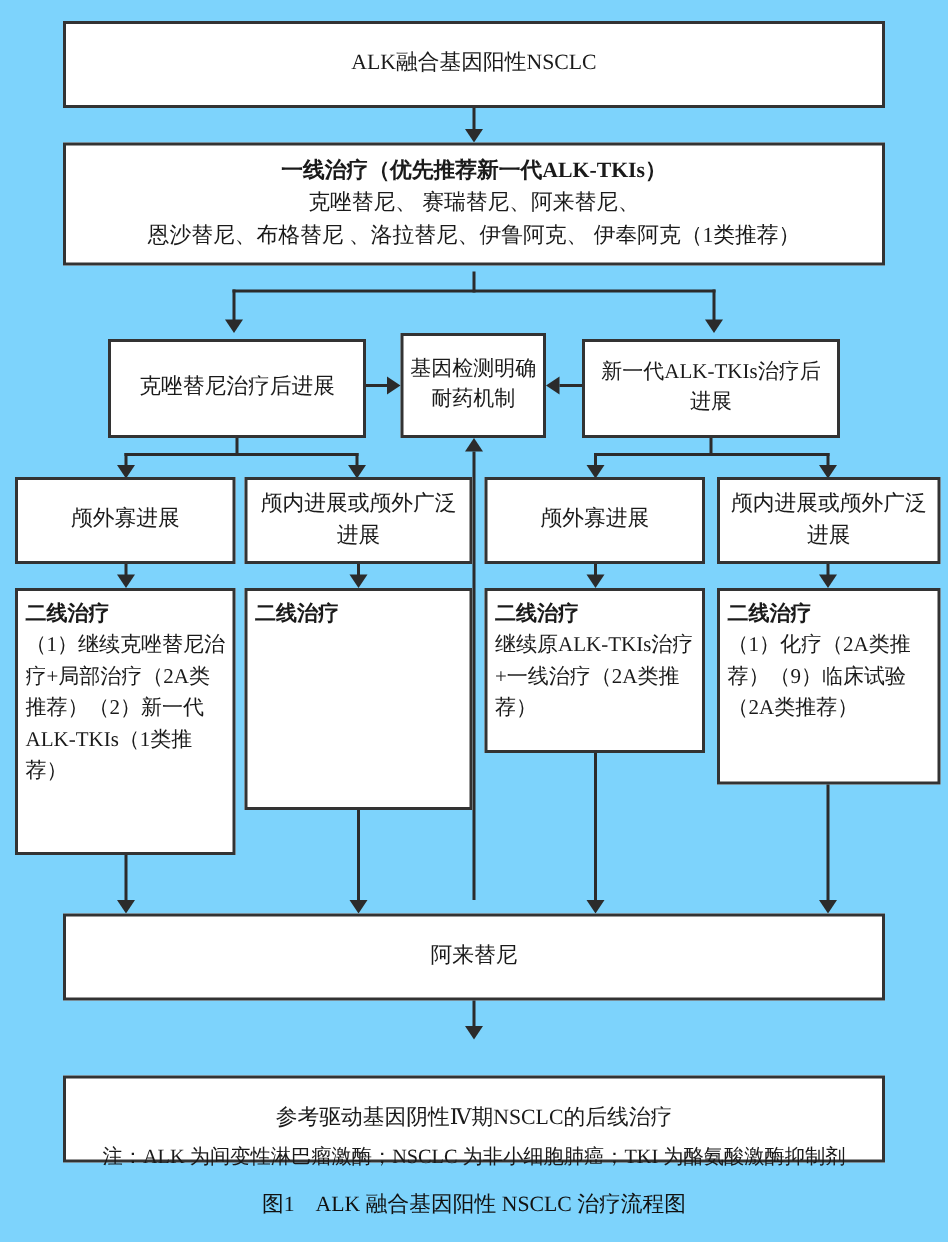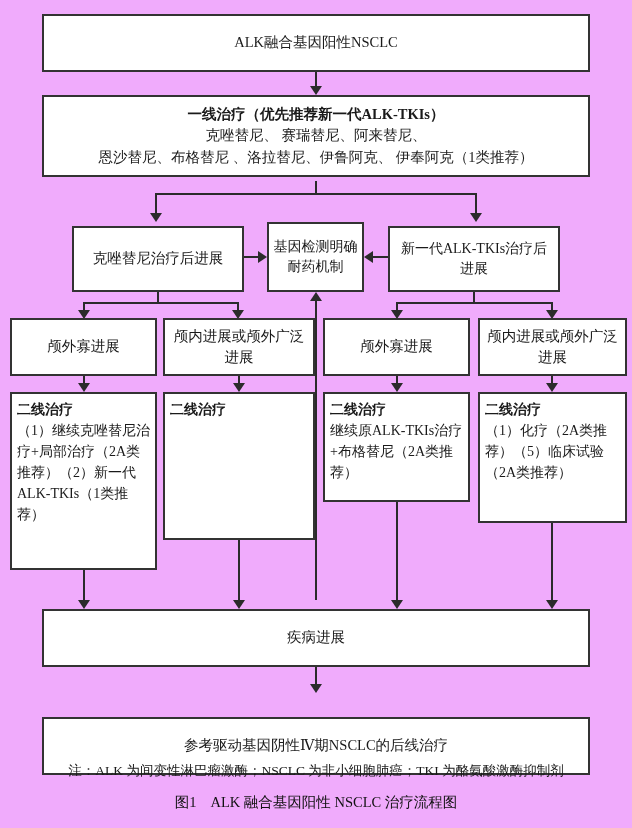--- a/index.html
+++ b/index.html
@@ -9,21 +9,21 @@
   }
   body {
     font-family: "Liberation Serif", "DejaVu Serif", serif;
     color: #1a1a1a;
   }
   #page {
     position: relative;
     width: 632px;
     height: 828px;
     overflow: hidden;
-    background: #f0abfc;
+    background: #7dd3fc;
   }
   .box {
     position: absolute;
     box-sizing: border-box;
     border: 2px solid #333333;
     background: #ffffff;
     display: flex;
     align-items: center;
     justify-content: center;
     text-align: center;
@@ -192,42 +192,42 @@
     <div class="inner title-strong">二线治疗</div>
     <div class="inner">（1）继续克唑替尼治疗+局部治疗（2A类推荐）（2）新一代ALK-TKIs（1类推荐）</div>
   </div>
 
   <div class="box left-align" style="left:163px; top:392px; width:152px; height:148px; flex-direction:column; font-size:14px;">
     <div class="inner title-strong">二线治疗</div>
   </div>
 
   <div class="box left-align" style="left:323px; top:392px; width:147px; height:110px; flex-direction:column; font-size:14px;">
     <div class="inner title-strong">二线治疗</div>
-    <div class="inner">继续原ALK-TKIs治疗+布格替尼（2A类推荐）</div>
+    <div class="inner">继续原ALK-TKIs治疗+一线治疗（2A类推荐）</div>
   </div>
 
   <div class="box left-align" style="left:478px; top:392px; width:149px; height:131px; flex-direction:column; font-size:14px;">
     <div class="inner title-strong">二线治疗</div>
-    <div class="inner">（1）化疗（2A类推荐）（5）临床试验（2A类推荐）</div>
+    <div class="inner">（1）化疗（2A类推荐）（9）临床试验（2A类推荐）</div>
   </div>
 
   <div class="line vline" style="left:83px; top:570px; height:35px;"></div>
   <div class="arrow-down" style="left:78px; top:600px;"></div>
 
   <div class="line vline" style="left:238px; top:540px; height:65px;"></div>
   <div class="arrow-down" style="left:233px; top:600px;"></div>
 
   <div class="line vline" style="left:396px; top:502px; height:103px;"></div>
   <div class="arrow-down" style="left:391px; top:600px;"></div>
 
   <div class="line vline" style="left:551px; top:523px; height:82px;"></div>
   <div class="arrow-down" style="left:546px; top:600px;"></div>
 
   <div class="box" style="left:42px; top:609px; width:548px; height:58px;">
-    <span class="inner">疾病进展</span>
+    <span class="inner">阿来替尼</span>
   </div>
 
   <div class="line vline" style="left:315px; top:667px; height:22px;"></div>
   <div class="arrow-down" style="left:310px; top:684px;"></div>
 
   <div class="box" style="left:42px; top:694px; width:548px; height:58px;margin-top:23px;">
     <span class="inner">参考驱动基因阴性Ⅳ期NSCLC的后线治疗</span>
   </div>
 
   <div class="note" style="top:762px;">注：ALK 为间变性淋巴瘤激酶；NSCLC 为非小细胞肺癌；TKI 为酪氨酸激酶抑制剂</div>

